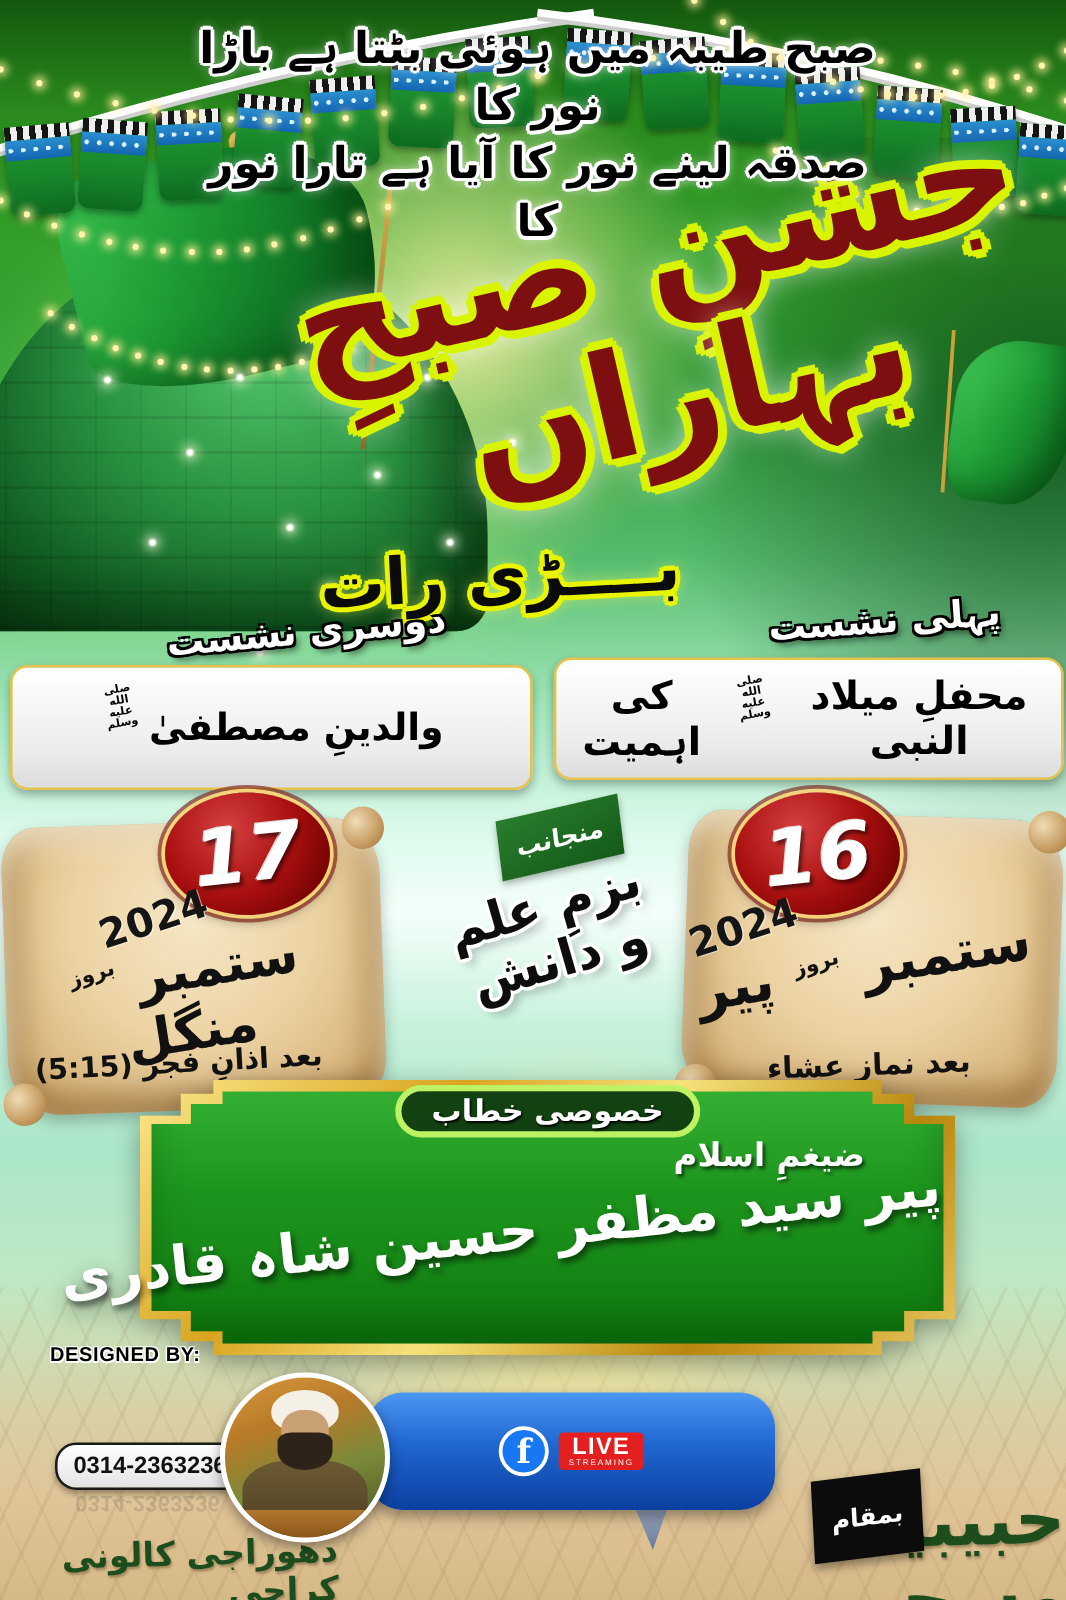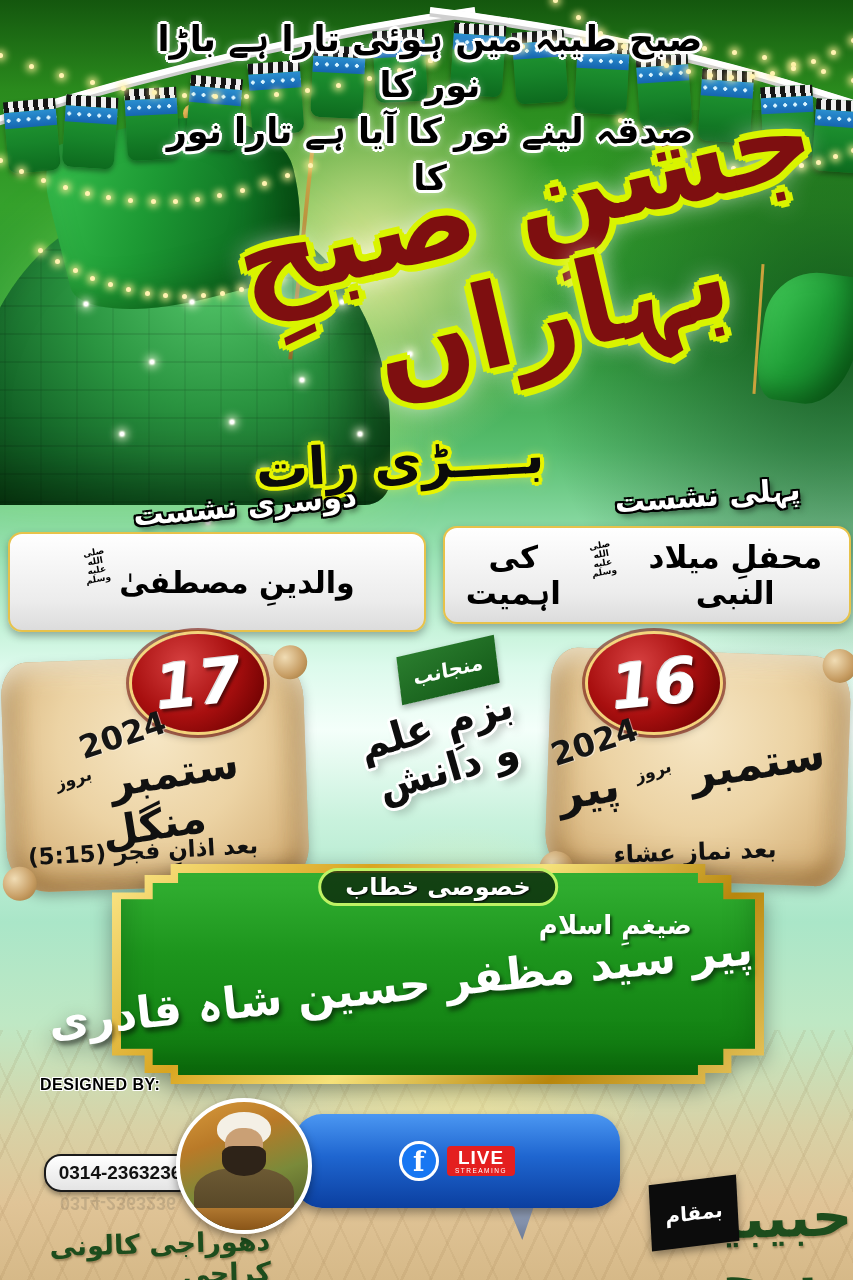--- a/index.html
+++ b/index.html
@@ -145,21 +145,21 @@
   .khitab-gold{position:absolute;inset:0;
     background:linear-gradient(135deg,#fce98c 0%,#d9a520 30%,#f6e27a 50%,#b8860b 75%,#e8c860 100%);
     clip-path:polygon(9% 0%,91% 0%,91% 5%,95% 5%,95% 13%,100% 13%,100% 87%,95% 87%,95% 95%,
       91% 95%,91% 100%,9% 100%,9% 95%,5% 95%,5% 87%,0% 87%,0% 13%,5% 13%,5% 5%,9% 5%);}
   .khitab-green{position:absolute;inset:9px;
     background:linear-gradient(180deg,#33b133 0%,#1d951d 40%,#0f7a0f 100%);
     box-shadow:inset 0 -20px 30px rgba(0,60,0,.35);
     clip-path:polygon(9% 0%,91% 0%,91% 5%,95% 5%,95% 13%,100% 13%,100% 87%,95% 87%,95% 95%,
       91% 95%,91% 100%,9% 100%,9% 95%,5% 95%,5% 87%,0% 87%,0% 13%,5% 13%,5% 5%,9% 5%);}
   .khitab-pill{position:absolute;left:50%;top:4px;transform:translateX(-50%);z-index:3;
-    background:rgba(10,30,10,.75);border:3px solid #bef264;border-radius:22px;padding:2px 24px;
+    background:rgba(10,30,10,.75);border:5px solid #bef264;border-radius:22px;padding:2px 24px;
     color:#fff;font-size:24px;font-weight:bold;direction:rtl;white-space:nowrap;
     text-shadow:1px 1px 2px #000;}
   .khitab-subtitle{position:absolute;right:72px;top:46px;z-index:3;color:#fff;font-size:26px;
     font-weight:bold;direction:rtl;text-shadow:2px 2px 3px rgba(0,0,0,.6);}
   .khitab-name{position:absolute;left:10px;right:10px;top:92px;z-index:3;text-align:center;
     direction:rtl;color:#fff;font-size:44px;font-weight:bold;transform:rotate(-6deg);
     text-shadow:2px 4px 5px rgba(0,0,0,.55);white-space:nowrap;}
   
   .designed-label{position:absolute;left:40px;top:1076px;z-index:9;font-size:16px;font-weight:bold;
     color:#000;font-family:"Liberation Sans",sans-serif;letter-spacing:.5px;
@@ -363,21 +363,21 @@
       <div class="sparkle" style="left: 120px; top: 432px;"></div>
       <div class="sparkle" style="left: 262px; top: 470px;"></div>
       <div class="sparkle" style="left: 84px; top: 302px;"></div>
       <div class="sparkle" style="left: 358px; top: 432px;"></div>
       <div class="sparkle" style="left: 408px; top: 352px;"></div>
       <div class="sparkle" style="left: 206px; top: 520px;"></div>
       <div class="sparkle" style="left: 318px; top: 500px;"></div>
     </div>
 
   <div class="couplet">
-    <div>صبح طیبہ میں ہوئی تارا ہے باڑا نور کا</div>
+    <div>صبح طیبہ میں ہوئی بٹتا ہے باڑا نور کا</div>
     <div>صدقہ لینے نور کا آیا ہے تارا نور کا</div>
   </div>
   <div class="main-title">جشنِ صبحِ بہاراں</div>
   <div class="subtitle">بــــڑی رات</div>
 
   <div class="session-heading heading-first">پہلی نشست</div>
   <div class="session-box box-first">
     <span>محفلِ میلاد النبی</span>
     <span class="honorific">صلى الله عليه وسلم</span>
     <span>کی اہمیت</span>

